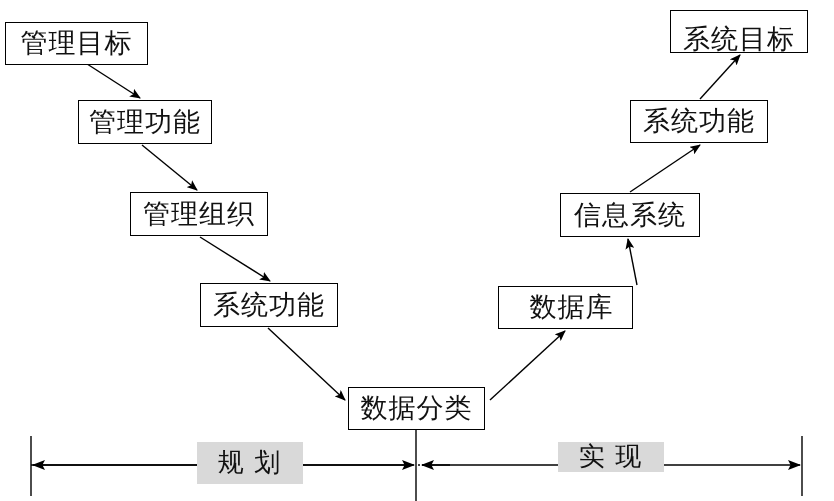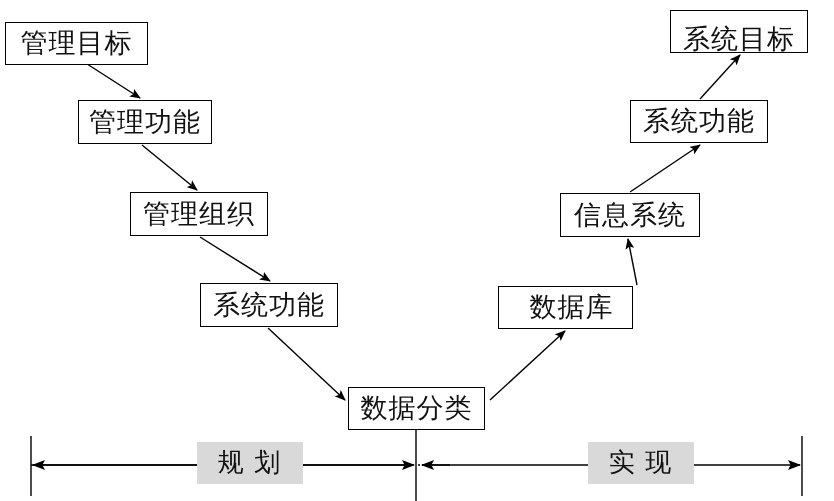--- a/index.html
+++ b/index.html
@@ -116,16 +116,16 @@
       </div>
       <div class="node-box" style="left: 630px; top: 100px; width: 138px; height: 43px; border-color: rgb(0, 0, 0); background: rgb(255, 255, 255);">
         <span style="color: rgb(17, 17, 17);">系统功能</span>
       </div>
       <div class="node-box" style="left: 670px; top: 10px; width: 138px; height: 43px; border-color: rgb(0, 0, 0); background: rgb(255, 255, 255);">
         <span style="color: rgb(17, 17, 17); margin-top: 15px;">系统目标</span>
       </div>
     </div>
   <div id="phase-layer">
       <div class="phase-label" style="left: 197px; top: 442px; width: 106px; height: 42px; background: rgb(217, 217, 217); color: rgb(17, 17, 17);">规 划</div>
-      <div class="phase-label" style="left: 558px; top: 442px; width: 106px; height: 42px; background: rgb(217, 217, 217); color: rgb(17, 17, 17); margin-left: 30px;">实 现</div>
+      <div class="phase-label" style="left: 558px; top: 442px; width: 106px; height: 30px; background: rgb(217, 217, 217); color: rgb(17, 17, 17);">实 现</div>
     </div>
 
 </div>
 
 </body></html>

